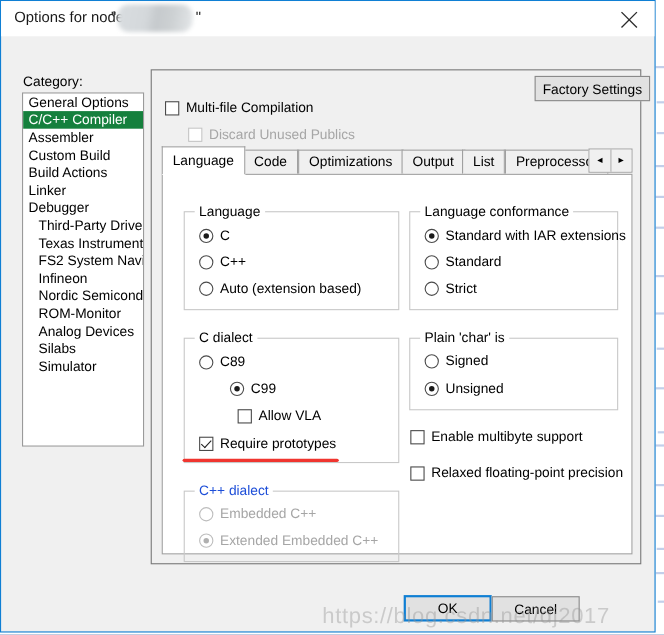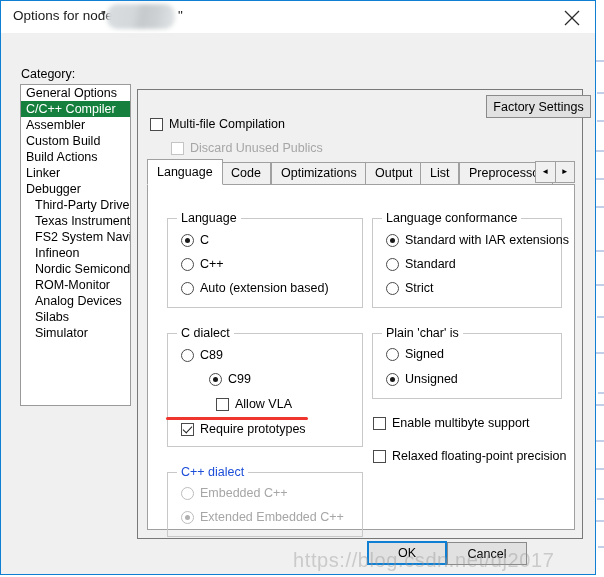--- a/index.html
+++ b/index.html
@@ -118,21 +118,20 @@
   }
 
   
   #panel {
     position: absolute;
     left: 136px; top: 62px;
     width: 446px; height: 450px;
     border: 1px solid #787878;
     background: #f0f0f0;
     box-sizing: border-box;
-    margin-top: 26px;
   }
 
   #factory-settings {
     position: absolute;
     left: 348px; top: 5px;
     width: 105px; height: 23px;
     background: #e1e1e1;
     border: 1px solid #8a8a8a;
     font-family: "Liberation Sans", sans-serif;
     font-size: 12.5px;

